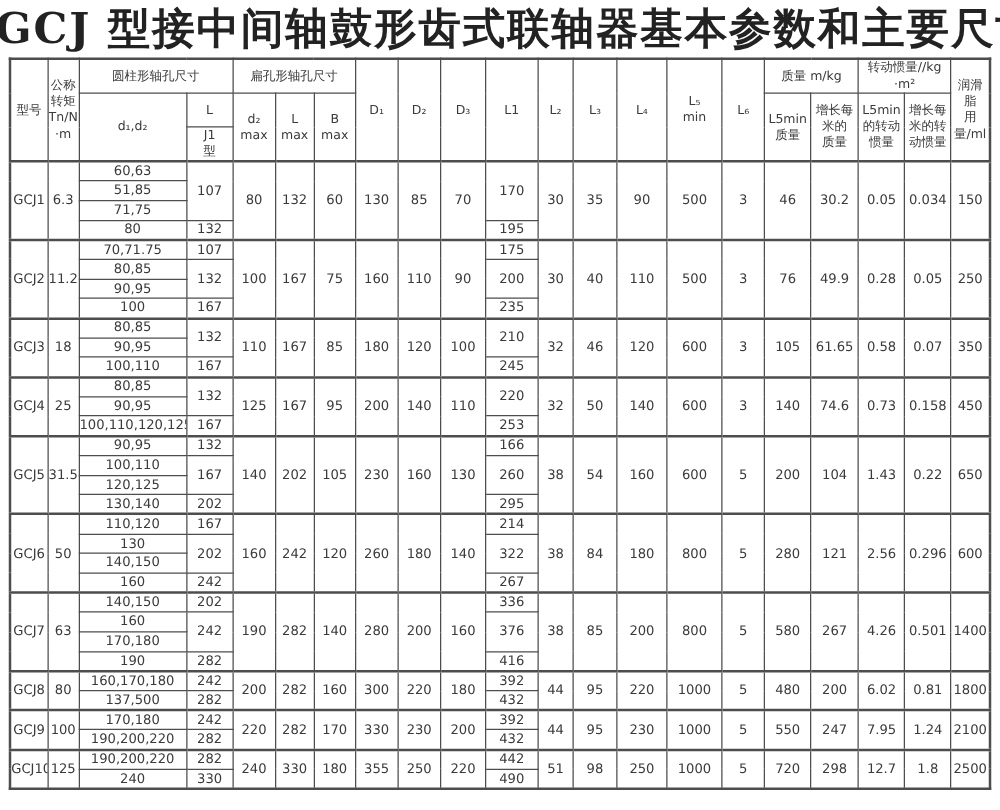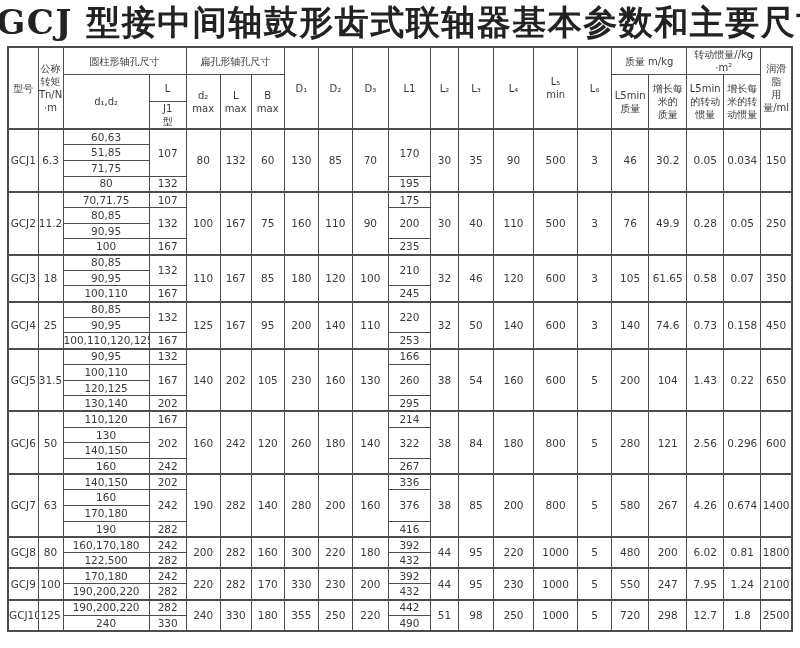--- a/index.html
+++ b/index.html
@@ -336,21 +336,21 @@
           <td rowspan="4">160</td>
           <td>336</td>
           <td rowspan="4">38</td>
           <td rowspan="4">85</td>
           <td rowspan="4">200</td>
           <td rowspan="4">800</td>
           <td rowspan="4">5</td>
           <td rowspan="4">580</td>
           <td rowspan="4">267</td>
           <td rowspan="4">4.26</td>
-          <td rowspan="4">0.674</td>
+          <td rowspan="4">0.501</td>
           <td rowspan="4">1400</td>
         </tr>
         <tr>
           <td>160</td>
           <td rowspan="2">242</td>
           <td rowspan="2">376</td>
         </tr>
         <tr>
           <td>170,180</td>
         </tr>
@@ -376,21 +376,21 @@
           <td rowspan="2">220</td>
           <td rowspan="2">1000</td>
           <td rowspan="2">5</td>
           <td rowspan="2">480</td>
           <td rowspan="2">200</td>
           <td rowspan="2">6.02</td>
           <td rowspan="2">0.81</td>
           <td rowspan="2">1800</td>
         </tr>
         <tr>
-          <td>122,500</td>
+          <td>137,500</td>
           <td>282</td>
           <td>432</td>
         </tr>
         <tr class="group-start">
           <td rowspan="2">GCJ9</td>
           <td rowspan="2">100</td>
           <td>170,180</td>
           <td>242</td>
           <td rowspan="2">220</td>
           <td rowspan="2">282</td>

